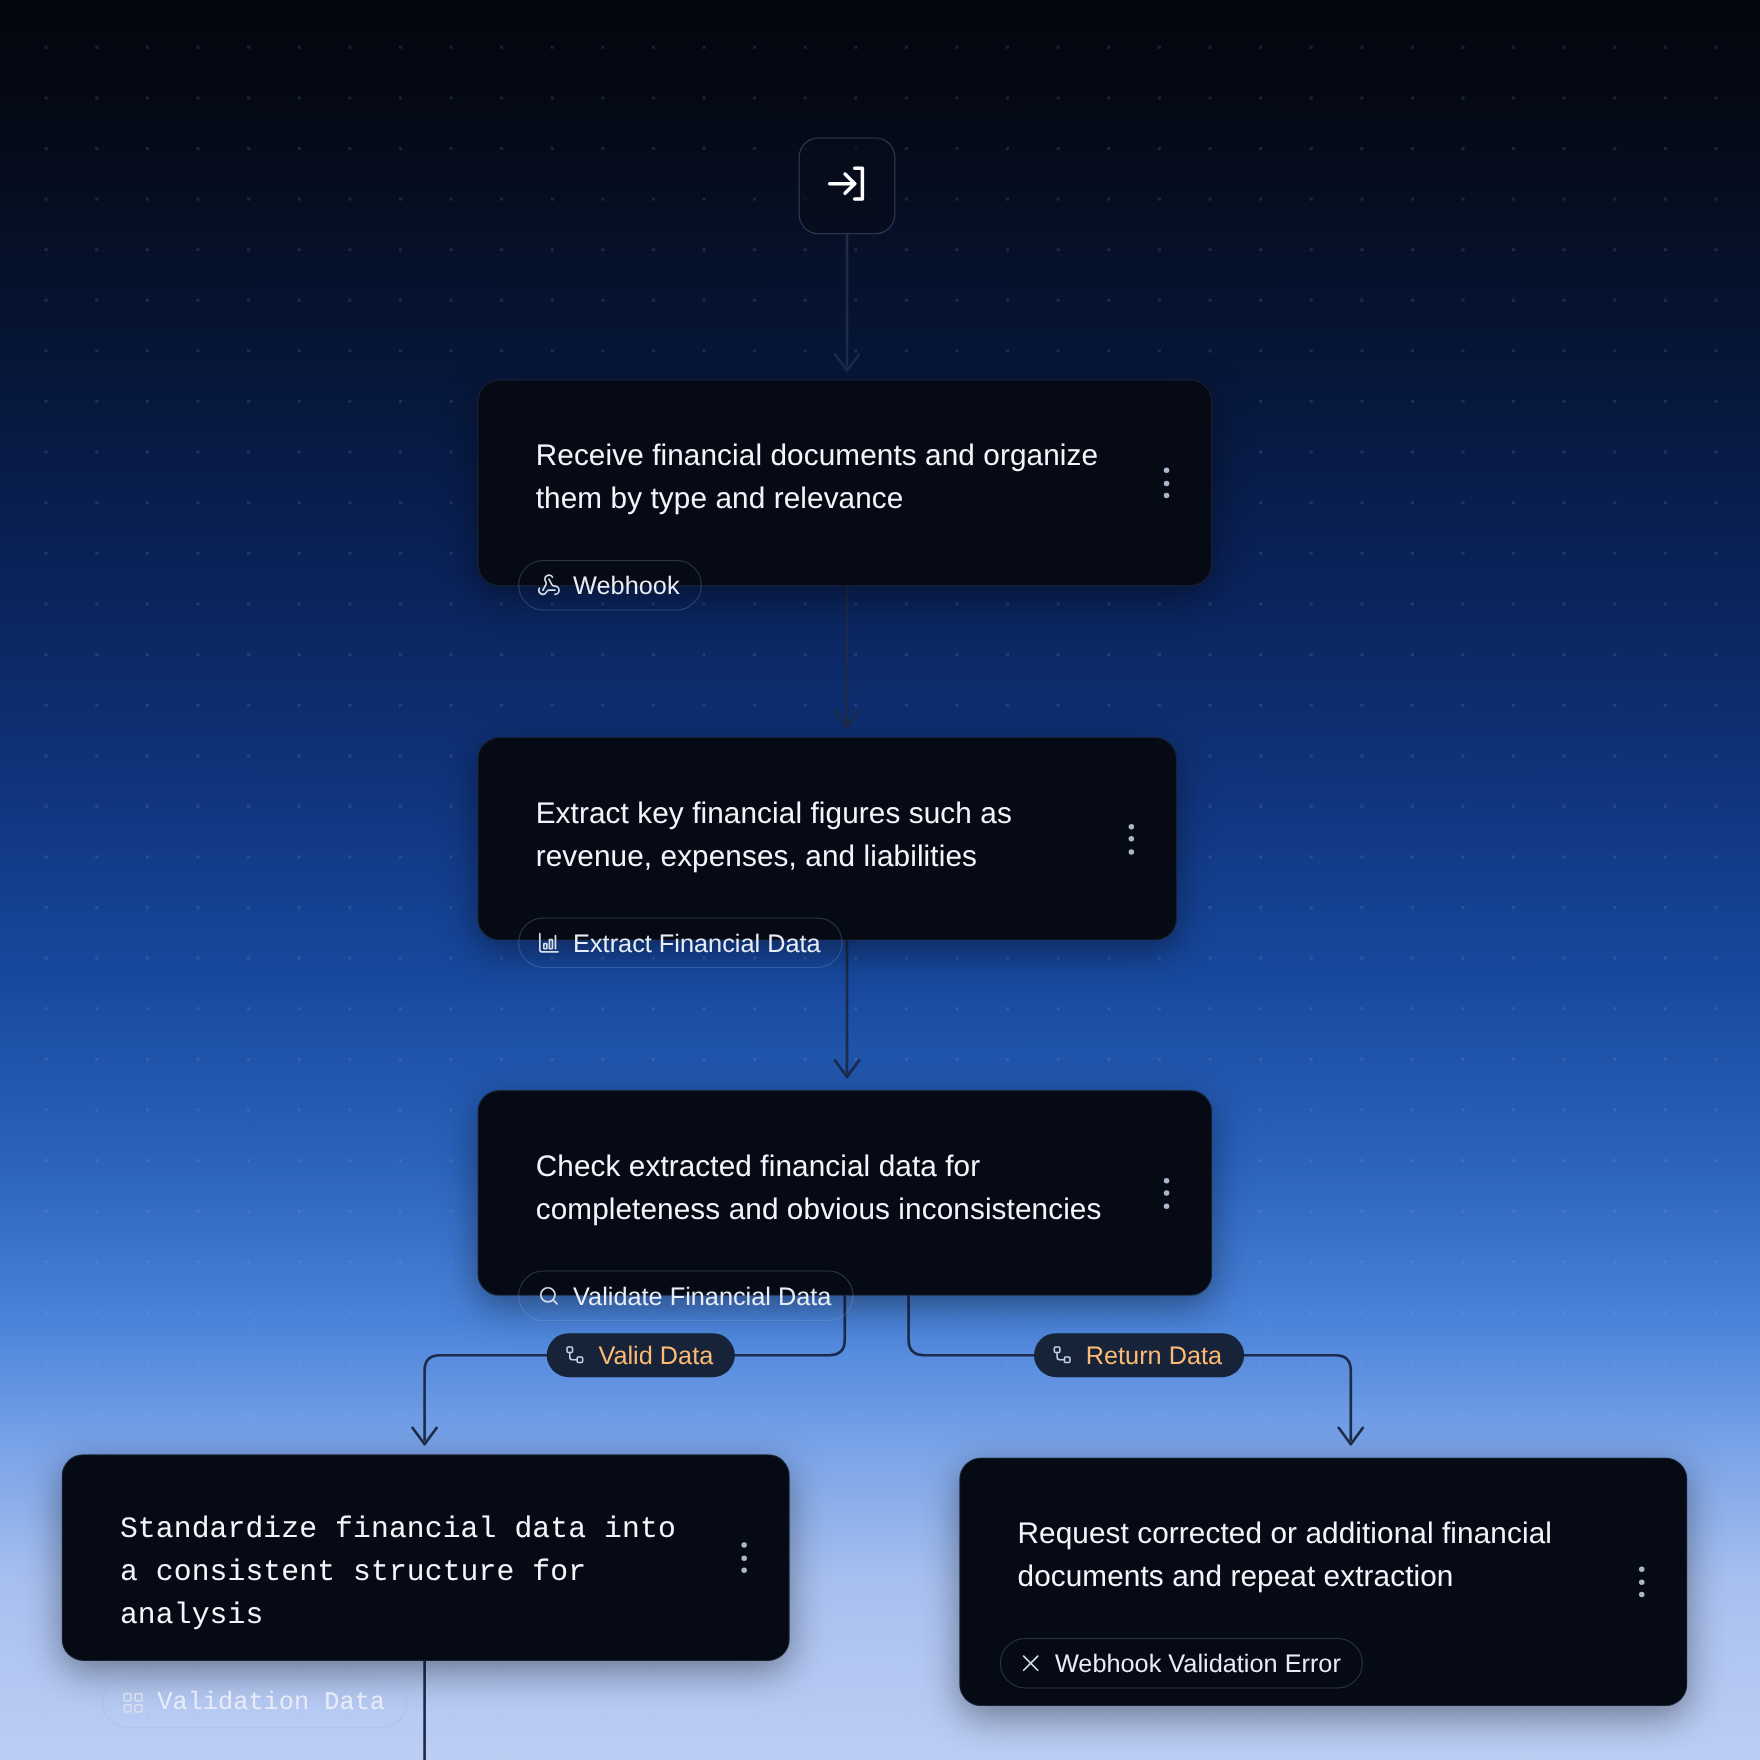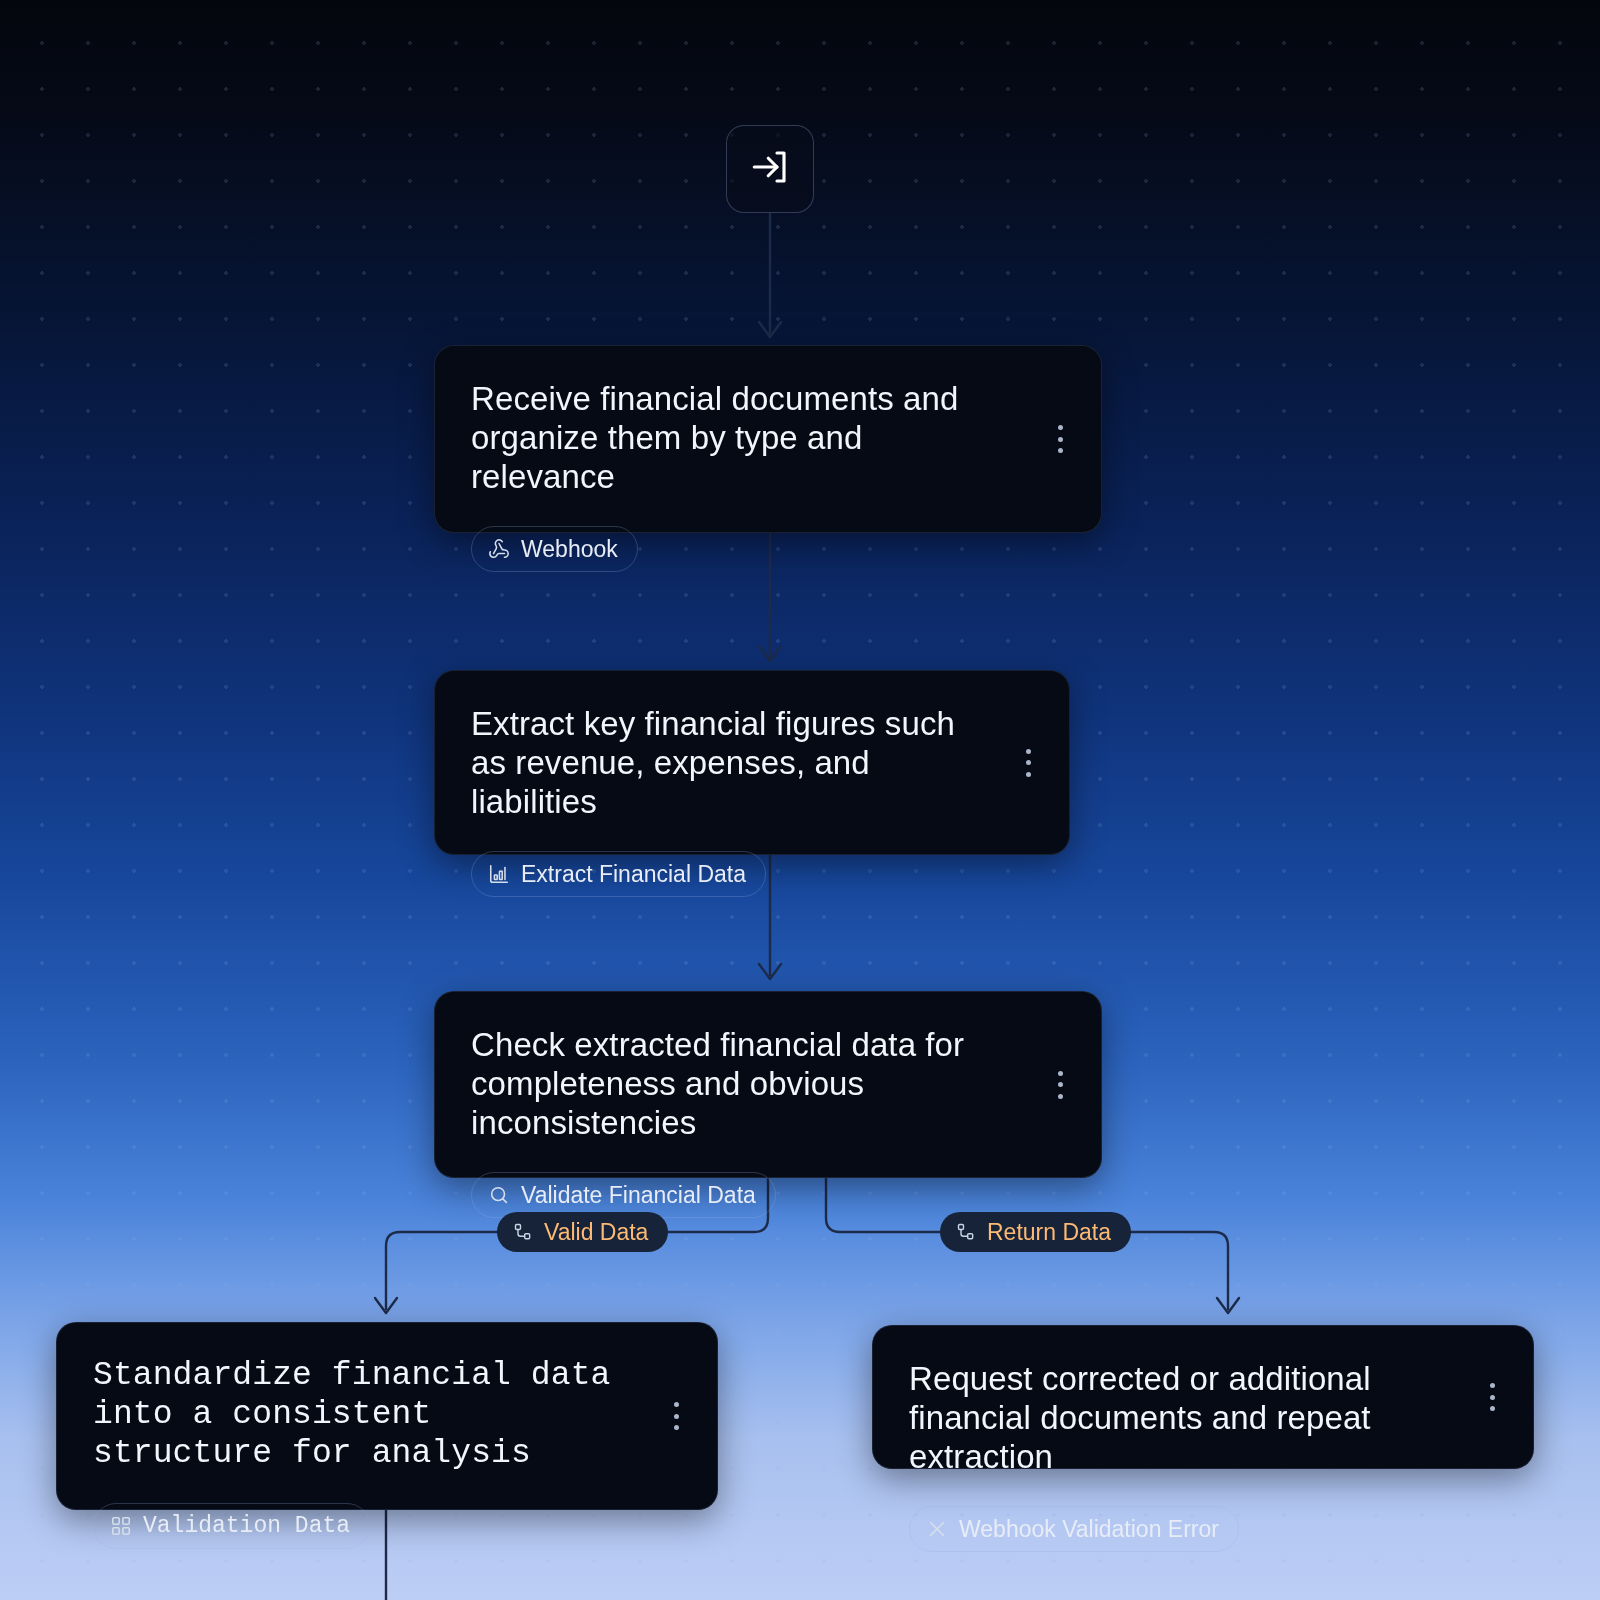--- a/index.html
+++ b/index.html
@@ -65,32 +65,32 @@
     position: absolute;
     box-sizing: border-box;
     background: #060a14;
     border: 1px solid rgba(125,155,210,0.16);
     border-radius: 20px;
     padding: 33px 36px 30px 36px;
     box-shadow: 0 10px 34px rgba(0,0,0,0.40);
   }
   .card-title {
     color: #f2f5fb;
-    font-size: 33px;
+    font-size: 27px;
     line-height: 39px;
     font-weight: 400;
     letter-spacing: 0.1px;
     max-width: 520px;
-    margin: 0;
+    margin: 16px;
   }
   .badge {
     display: inline-flex;
     align-items: center;
     gap: 11px;
-    margin-top: 30px;
+    margin-top: 20px;
     padding: 9px 19px 9px 16px;
     border: 1px solid rgba(150,175,225,0.26);
     border-radius: 999px;
     color: #e7ecf6;
     font-size: 23px;
     line-height: 26px;
     background: transparent;
   }
   .badge svg { display:block; flex: none; }
   .kebab {
@@ -265,21 +265,21 @@
       </span>
       <span>Validation Data</span>
     </div>
     <div class="kebab">
       <i></i>
         <i></i>
         <i></i>
     </div>
   </div>
 
-  <div class="card" style="left:872px; top:1325px; width:662px; height:144px;">
+  <div class="card" style="left:872px; top:1325px; width:662px; height:226px;">
     <p class="card-title">Request corrected or additional financial documents and repeat extraction</p>
     <div class="badge">
       <span>
         <svg width="22" height="22" viewBox="0 0 24 24" fill="none" stroke="#d6deec" stroke-width="1.7" stroke-linecap="round" stroke-linejoin="round">
           <path d="M5 5l14 14M19 5L5 19"></path>
         </svg>
       </span>
       <span>Webhook Validation Error</span>
     </div>
     <div class="kebab">

